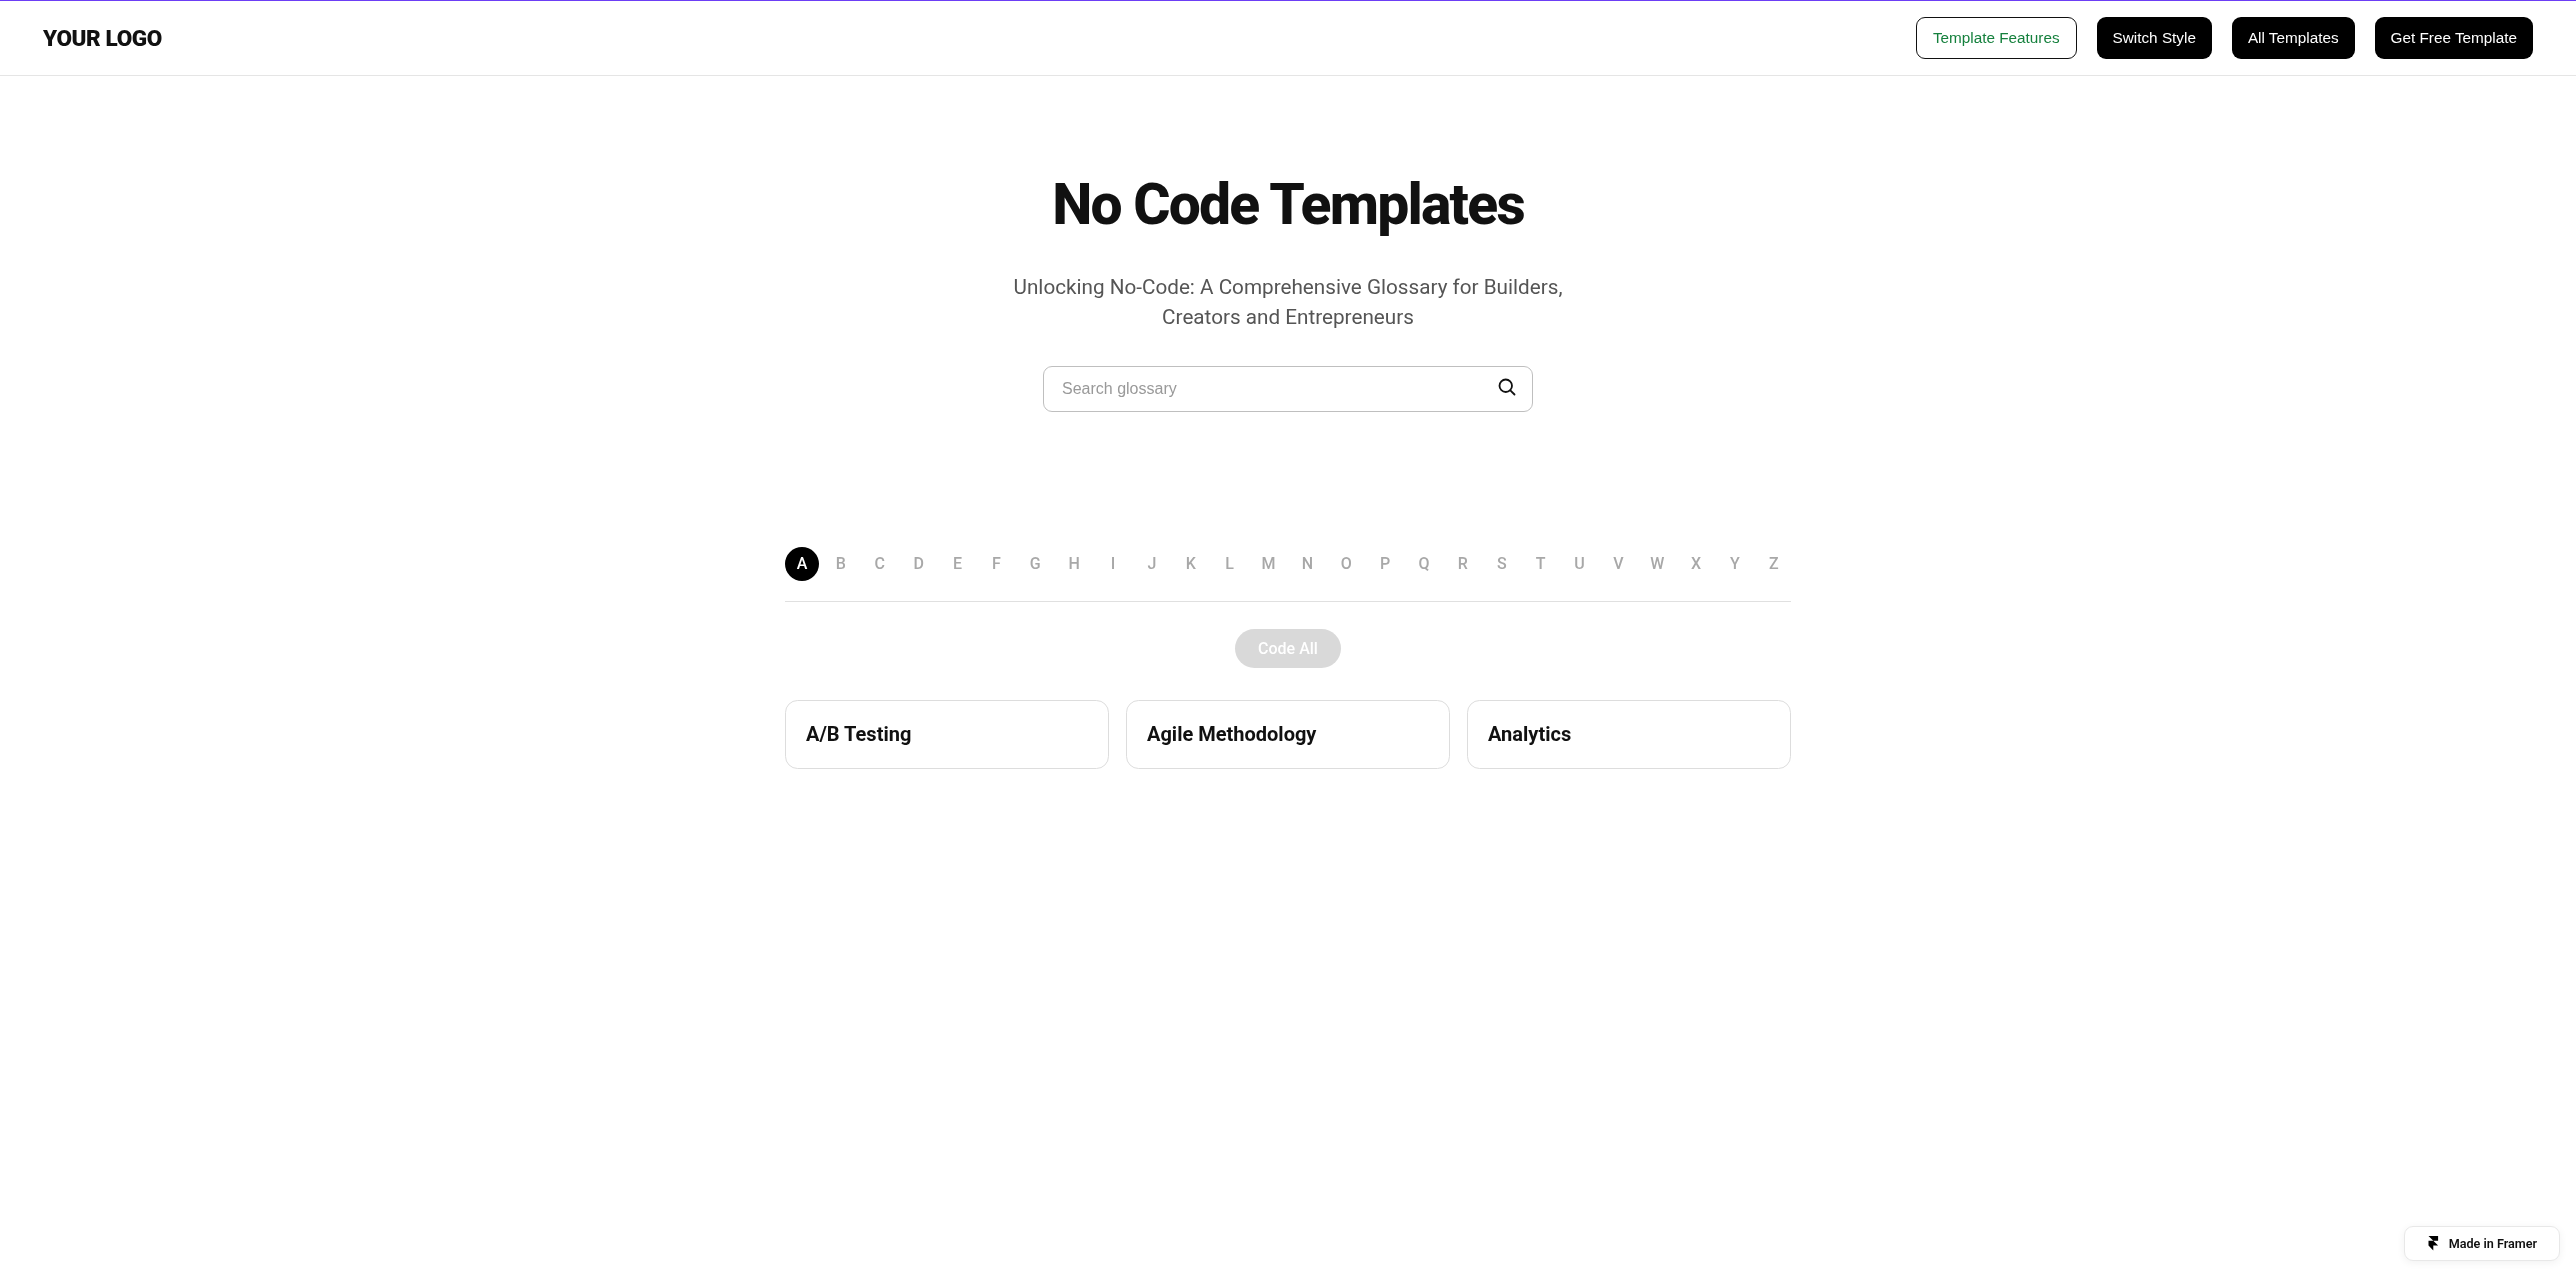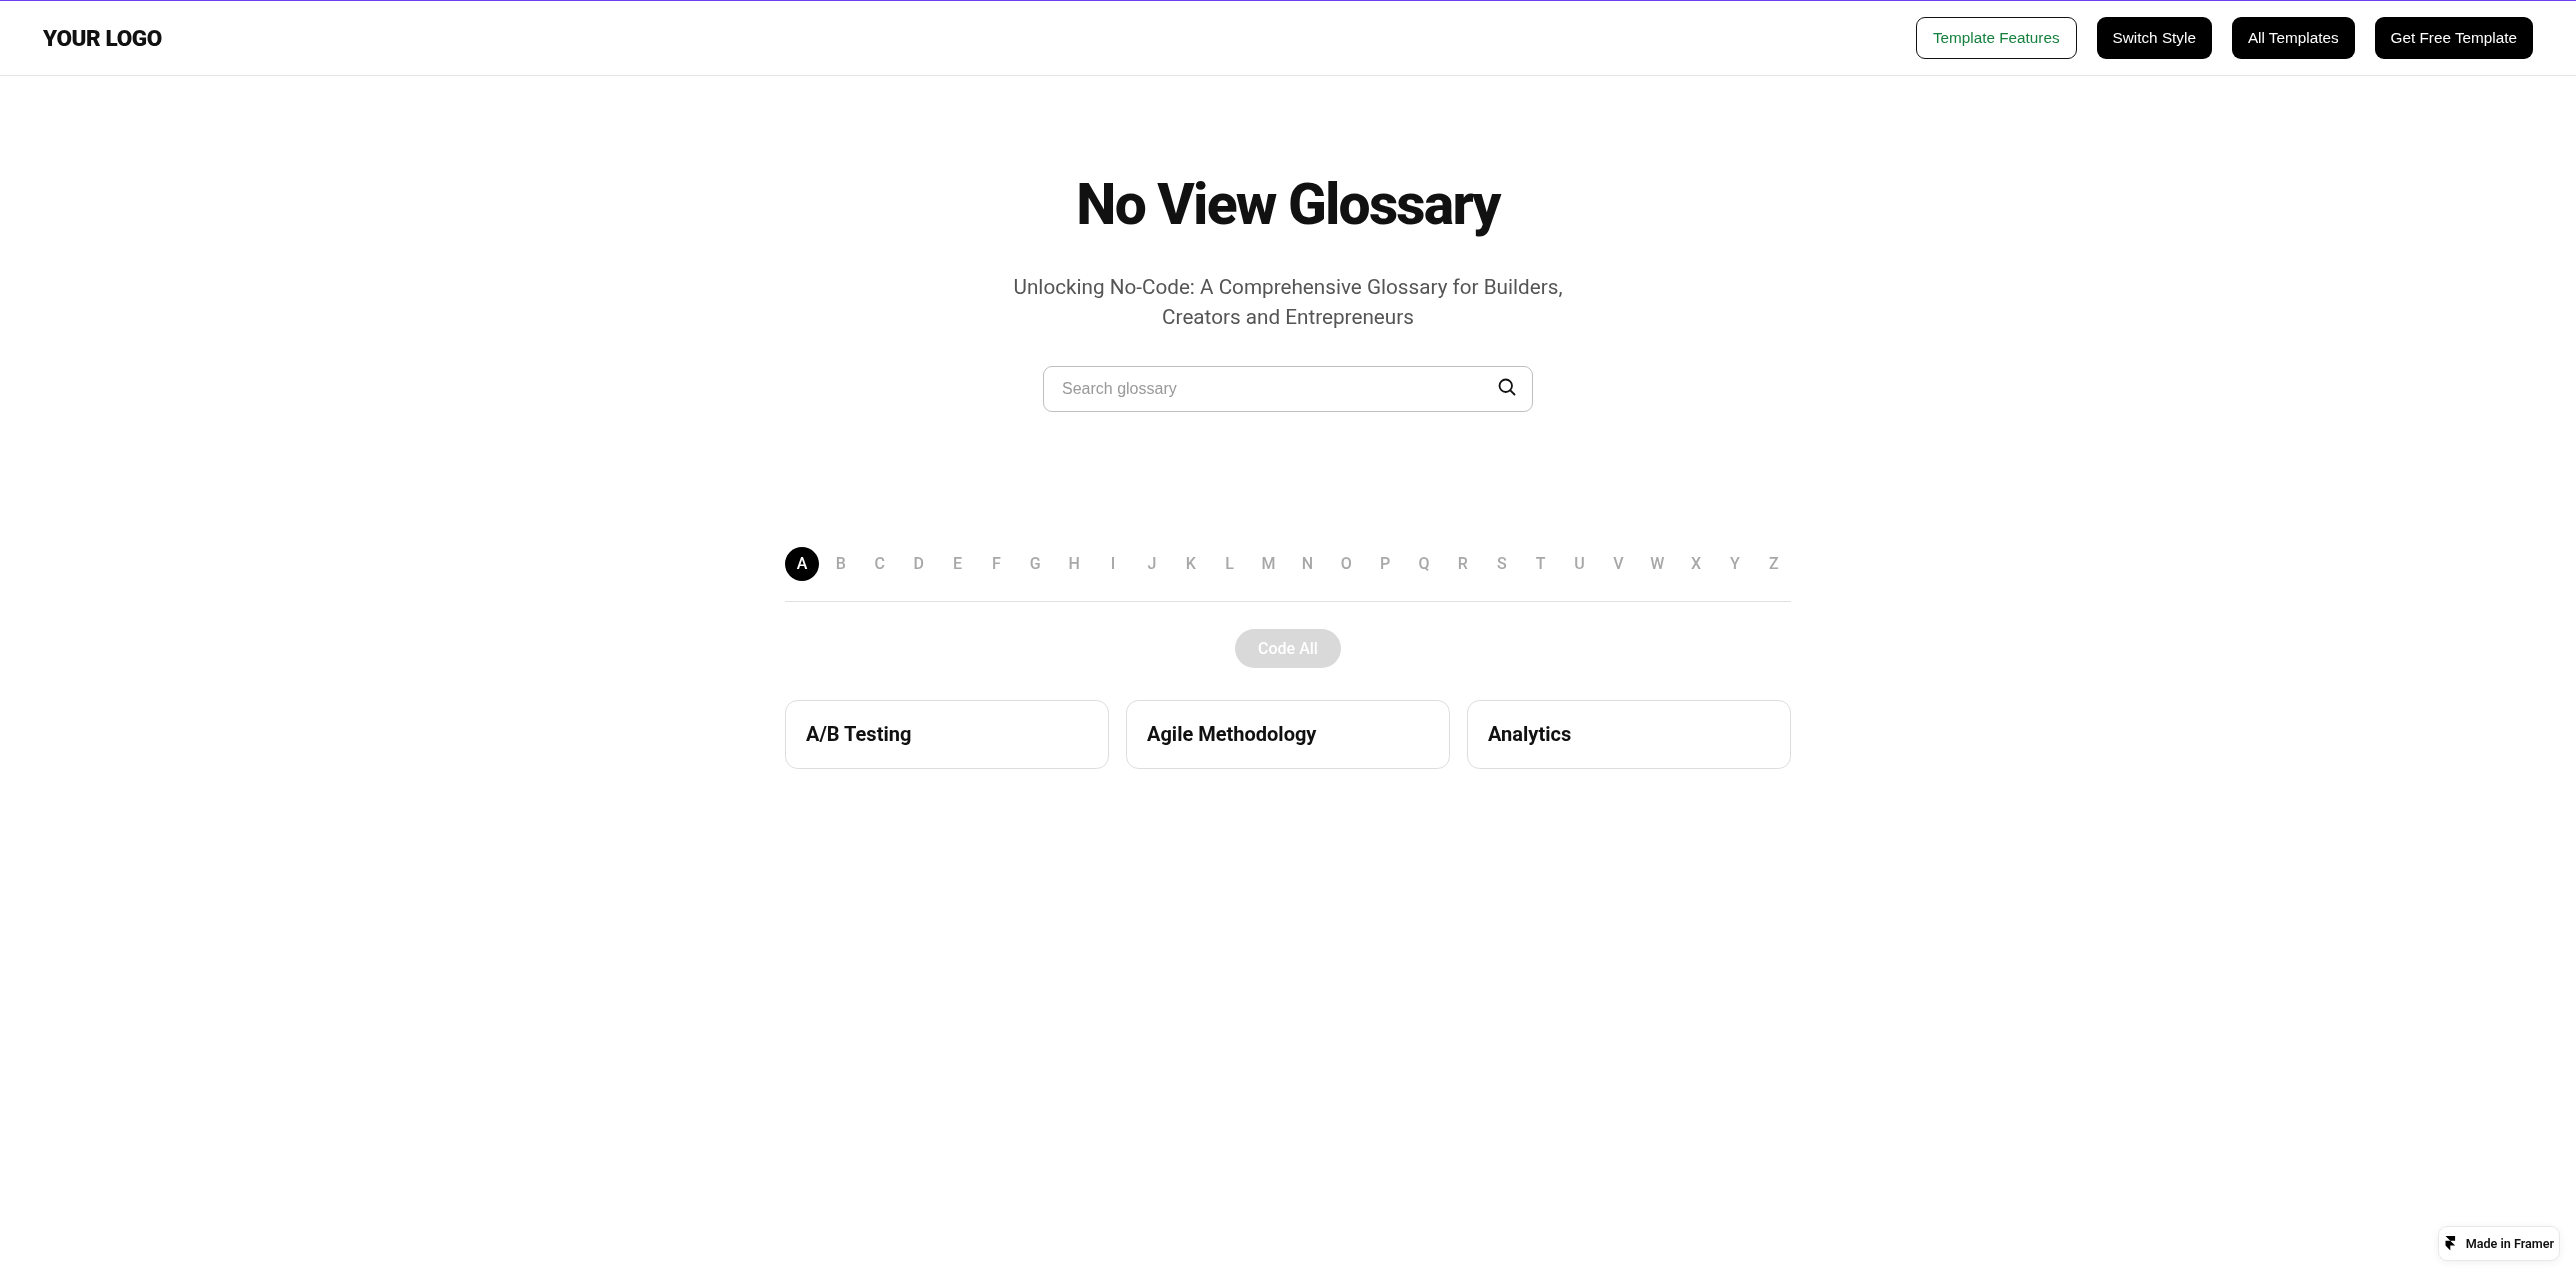--- a/index.html
+++ b/index.html
@@ -19,38 +19,38 @@
 .search-icon { position:absolute; right:16px; top:50%; transform:translateY(-50%); }
 .alpha-section { max-width:1078px; margin:99px auto 0; padding:0 36px; }
 .alpha-nav { display:flex; justify-content:space-between; align-items:center; padding-bottom:20px; border-bottom:0.9px solid #e0e0e0; }
 .alpha-letter { width:34px; height:34px; display:flex; align-items:center; justify-content:center; font-size:16px; font-weight:500; color:#a8a8a8; cursor:pointer; border-radius:50%; }
 .alpha-letter.active { background:#000; color:#fff; }
 .view-all-wrap { text-align:center; margin-top:27px; }
 .view-all { display:inline-block; padding:10px 23.4px; background:#d9d9d9; color:#fff; border-radius:897px; font-size:16px; font-weight:500; cursor:pointer; }
 .cards { display:flex; gap:17px; margin-top:32px; }
 .card { flex:1; border:0.9px solid #ddd; border-radius:12.6px; padding:21.6px 20px; text-align:left; cursor:pointer; }
 .card-title { font-size:20px; font-weight:700; }
-.framer-badge { position:fixed; bottom:16px; right:16px; background:#fff; border:0.9px solid #e8e8e8; border-radius:9px; padding:9px 5px; display:flex; align-items:center; gap:7.2px; font-size:12.6px; font-weight:600; box-shadow:0 1.8px 9px rgba(0,0,0,0.06); }
+.framer-badge { position:fixed; bottom:16px; right:16px; background:#fff; border:0.9px solid #e8e8e8; border-radius:9px; padding:9px 22px; display:flex; align-items:center; gap:7.2px; font-size:12.6px; font-weight:600; box-shadow:0 1.8px 9px rgba(0,0,0,0.06); }
 .framer-icon { width:14.4px; height:14.4px; }
 </style>
 </head>
 <body>
 
 <header class="header">
   <div class="logo">YOUR LOGO</div>
   <nav class="nav">
     <button class="btn btn-outline">Template Features</button>
     <button class="btn btn-dark">Switch Style</button>
     <button class="btn btn-dark">All Templates</button>
     <button class="btn btn-dark">Get Free Template</button>
   </nav>
 </header>
 
 <section class="hero">
-  <h1 class="title">No View Glossary</h1>
+  <h1 class="title">No Code Templates</h1>
   <p class="subtitle">Unlocking No-Code: A Comprehensive Glossary for Builders, Creators and Entrepreneurs</p>
   <div class="search-wrap">
     <input class="search-input" type="text" placeholder="Search glossary" style="">
     <span class="search-icon">
       <svg width="20" height="20" viewBox="0 0 24 24" fill="none" stroke="#111" stroke-width="2.2" stroke-linecap="round">
           <circle cx="10.5" cy="10.5" r="7.5"></circle>
           <line x1="21" y1="21" x2="16" y2="16"></line>
         </svg>
     </span>
   </div>

